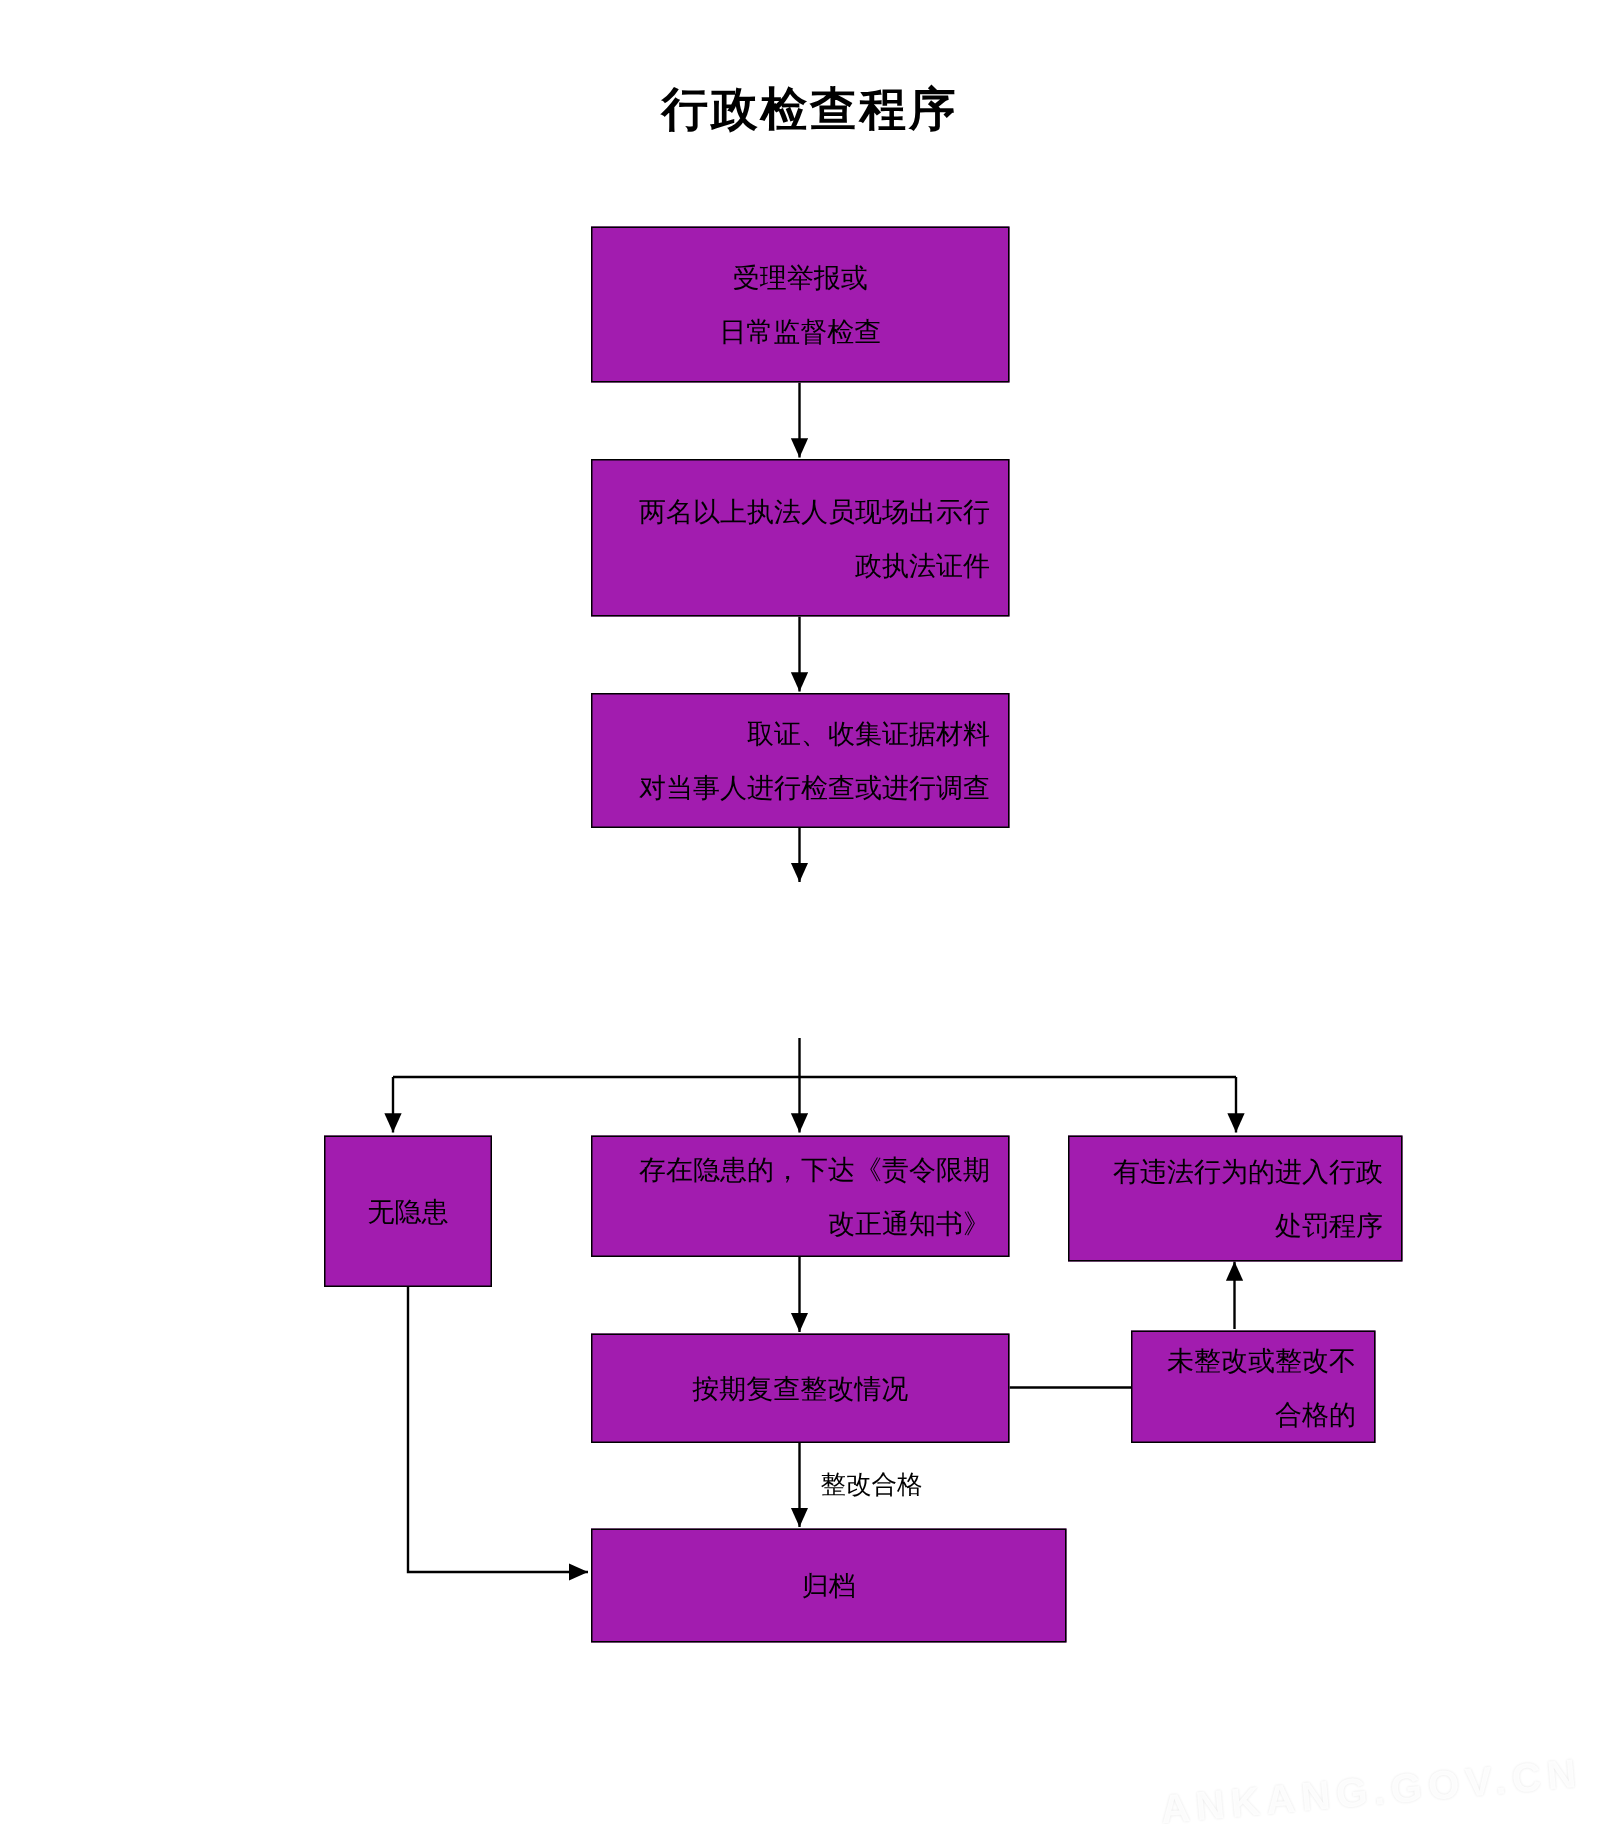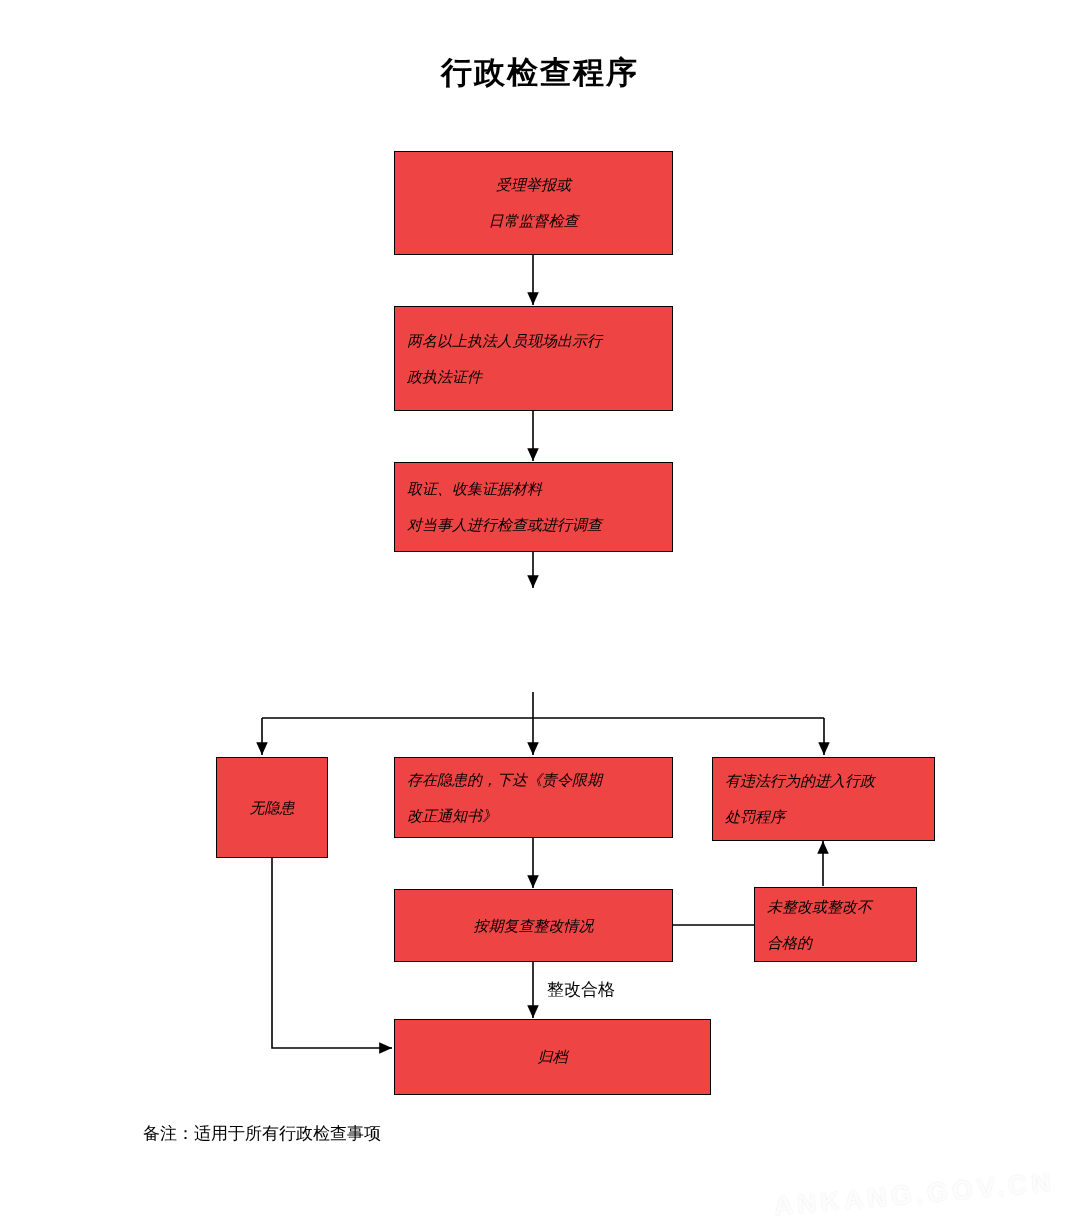--- a/index.html
+++ b/index.html
@@ -29,32 +29,31 @@
     text-align: center;
     font-size: 31px;
     font-weight: bold;
     letter-spacing: 2px;
     color: #000;
   }
   .node {
     position: absolute;
     box-sizing: border-box;
     border: 1.6px solid #000;
-    background: #ef4444;
-    font-size: 15px;
+    background: #a21caf;
+    font-size: 18px;
     line-height: 36px;
     color: #000;
     padding: 10px 12px;
-    font-style: italic;
   }
   .node.center {
     text-align: center;
   }
   .node.left {
-    text-align: left;
+    text-align: right;
   }
   .node .ln {
     display: block;
     white-space: nowrap;
   }
   .node.vcenter {
     display: flex;
     flex-direction: column;
     justify-content: center;
   }
@@ -168,17 +167,16 @@
     <span class="ln">未整改或整改不</span>
     <span class="ln">合格的</span>
   </div>
 
   <div class="node center vcenter" style="left:394px; top:1019px; width:317px; height:76px;">
     <span class="ln">归档</span>
   </div>
 
   <div class="edge-label" style="left:547px; top:978px;">整改合格</div>
 
-  <div class="note" style="left:143px; top:1122px;">备注：适用于所有行政检查事项</div>
 
   <div class="watermark">ANKANG.GOV.CN</div>
 
 </div>
 
 </body></html>

